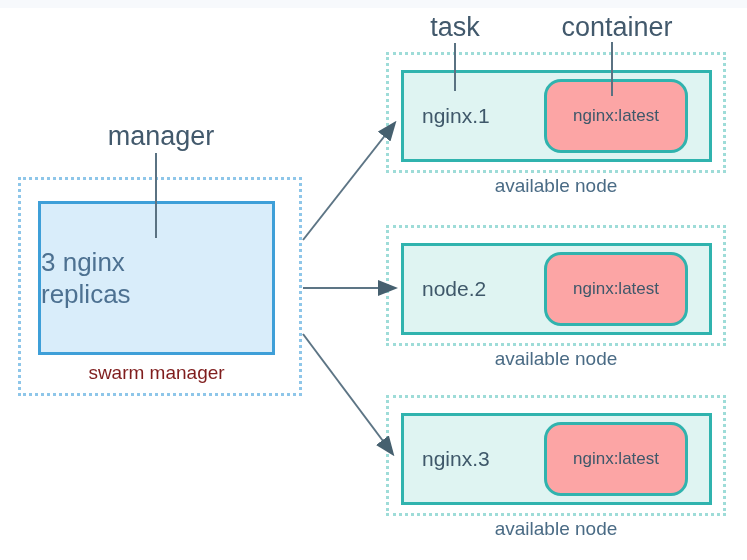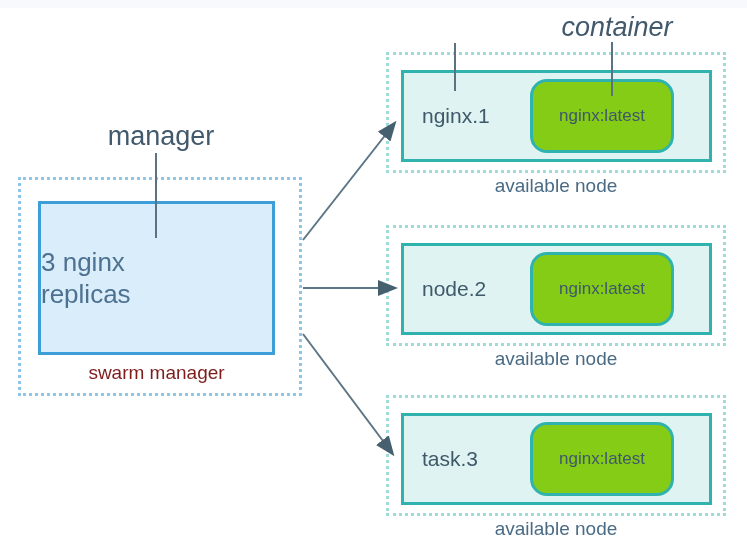--- a/index.html
+++ b/index.html
@@ -69,33 +69,33 @@
   .node-inner {
     position: absolute;
     left: 12px; top: 15px;
     width: 311px; height: 92px;
     box-sizing: border-box;
     border: 3px solid #30b3ae;
     background: #dff4f2;
     display: flex;
     align-items: center;
     justify-content: space-between;
-    padding: 0 35px 0 18px;
+    padding: 0 21px 0 18px;
   }
   .task-name {
     font-size: 21px;
     color: #3f586a;
     white-space: nowrap;
   }
   .container-box {
     width: 144px; height: 74px;
     box-sizing: border-box;
     border: 3px solid #30b3ae;
     border-radius: 17px;
-    background: #84cc16;
+    background: #fca5a5;
     display: flex;
     align-items: center;
     justify-content: center;
     font-size: 17px;
     color: #3f586a;
     white-space: nowrap;
   }
   .node-caption {
     margin-top: 2px;
     width: 340px;
@@ -114,23 +114,24 @@
 </head>
 <body>
 
 <div id="canvas">
 
   <div class="top-strip"></div>
 
   <div class="label big-label" style="left:106px; top:121px; width:110px;">manager</div>
   <div class="pointer-line" style="left:155px; top:153px; height:85px;"></div>
 
+  <div class="label big-label" style="left:405px; top:12px; width:100px;">task</div>
   <div class="pointer-line" style="left:454px; top:43px; height:48px;"></div>
 
-  <div class="label big-label" style="left:552px; top:12px; width:130px;font-style:italic;">container</div>
+  <div class="label big-label" style="left:552px; top:12px; width:130px;">container</div>
   <div class="pointer-line" style="left:611px; top:42px; height:54px;"></div>
 
   <div class="manager-dotted"></div>
   <div class="replicas-box">
     <div>3 nginx</div>
     <div>replicas</div>
   </div>
   <div class="label caption manager-caption">swarm manager</div>
 
   <div class="node" style="top:52px;">
@@ -153,21 +154,21 @@
           <span>nginx:latest</span>
         </span>
       </div>
     </div>
     <div class="node-caption">available node</div>
   </div>
 
   <div class="node" style="top:395px;">
     <div class="node-dotted">
       <div class="node-inner">
-        <span class="task-name">task.3</span>
+        <span class="task-name">nginx.3</span>
         <span class="container-box">
           <span>nginx:latest</span>
         </span>
       </div>
     </div>
     <div class="node-caption">available node</div>
   </div>
 
   <svg id="arrows" viewBox="0 0 747 560">
     <defs>

